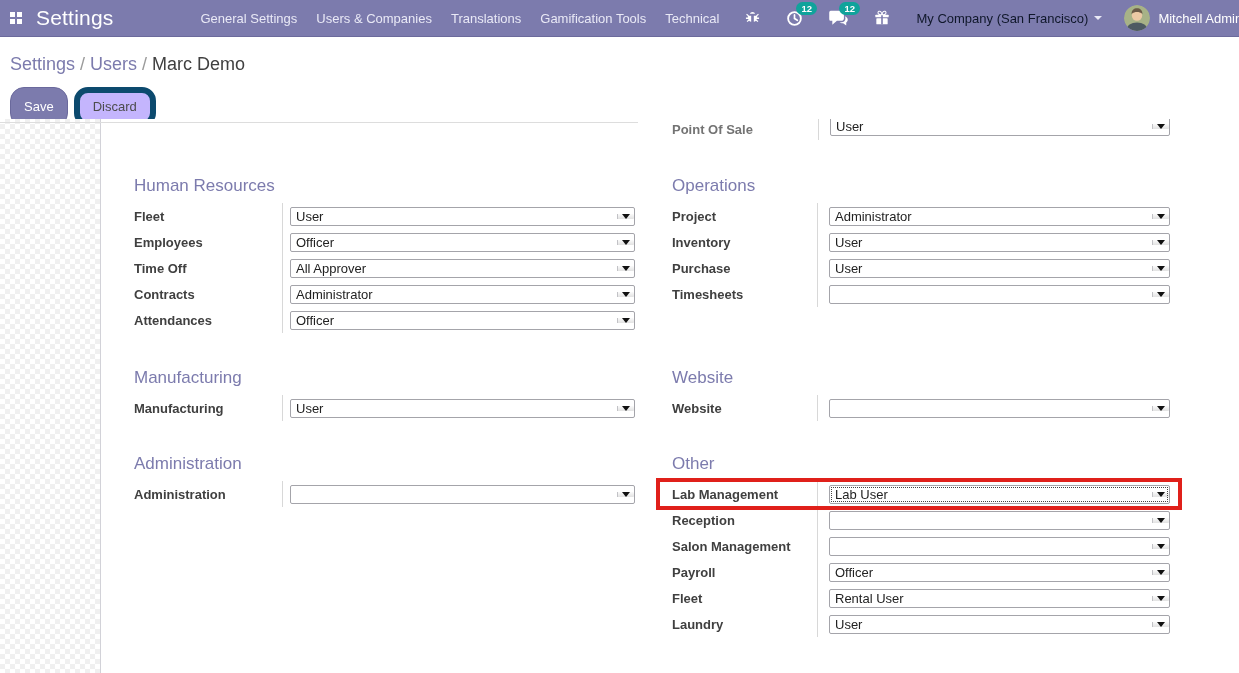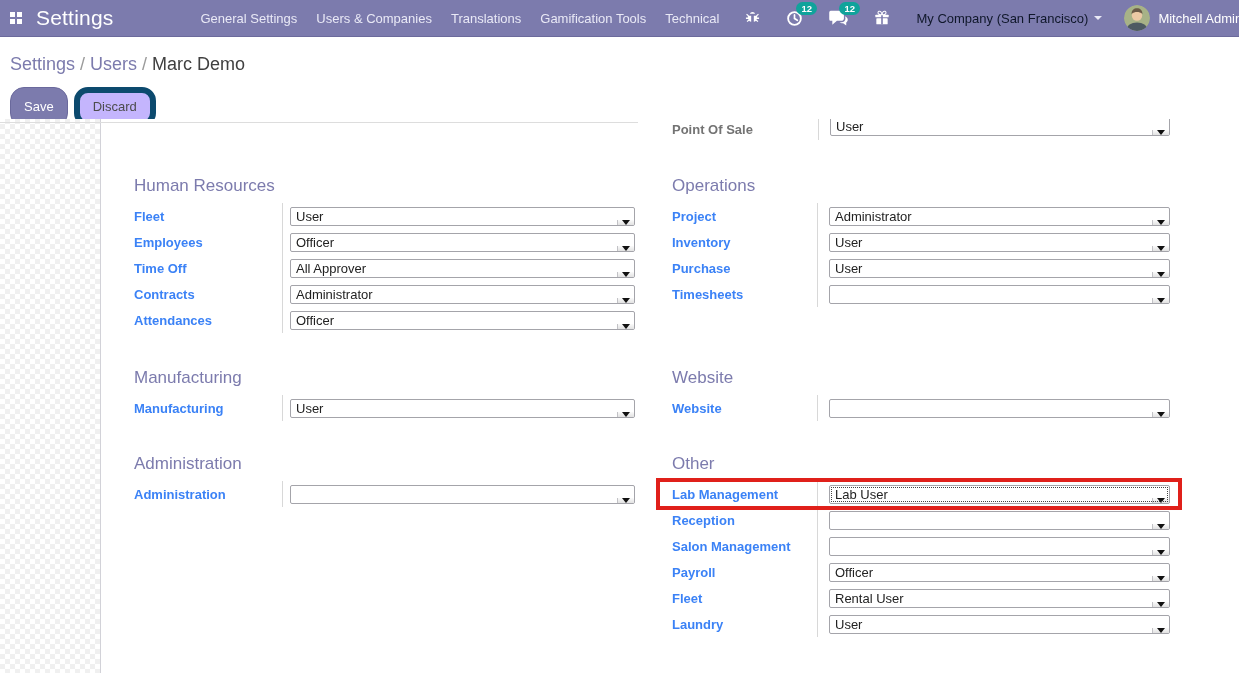--- a/index.html
+++ b/index.html
@@ -48,29 +48,29 @@
       border-right:1px solid #d2d2d8; }
   .hline-top { position:absolute; left:0; top:3px; width:638px; height:1px; background:#ddd; }
 
   
   .section { position:absolute; }
   .sec-left  { left:134px; width:501px; }
   .sec-right { left:672px; width:498px; }
   .sec-title { font-size:17px; font-weight:normal; color:var(--brand,#7c7bad); height:22px; line-height:22px;
                margin-bottom:6px; }
   .row { display:flex; height:26px; align-items:center; }
-  .lbl { height:100%; display:flex; align-items:center; font-size:13px; font-weight:bold; color:#3b82f6;
+  .lbl { height:100%; display:flex; align-items:center; font-size:13px; font-weight:bold; color:#404040;
          border-right:1px solid #d8d8d8; }
   .sec-left  .lbl { width:149px; }
   .sec-right .lbl { width:146px; }
   .fld { flex:1; display:flex; align-items:center; height:100%; }
   .sec-left  .fld { padding-left:7px; }
   .sec-right .fld { padding-left:11px; }
   .select { height:19px; width:100%; background:#fff; border:1px solid #a4a4aa; border-radius:2px;
-            display:flex; align-items:flex-end; cursor:pointer; }
+            display:flex; align-items:center; cursor:pointer; }
   .select .val { flex:1; font-size:13px; color:#222; line-height:17px; padding-left:5px;
                  white-space:nowrap; overflow:hidden; }
   .select .arrow-box { width:17px; background:linear-gradient(#fafafa,#e2e2e2); border-left:1px solid #c2c2c6;
                  display:flex; align-items:center; justify-content:center; border-radius:0 1px 1px 0; }
   .tri { width:0; height:0; border-left:4px solid transparent; border-right:4px solid transparent;
          border-top:5px solid #111; }
   .select.focused { outline:1px dotted #444; outline-offset:-3px; }
 
   
   .pos-label { position:absolute; left:672px; top:0; width:146px; height:21px; display:flex; align-items:center;

